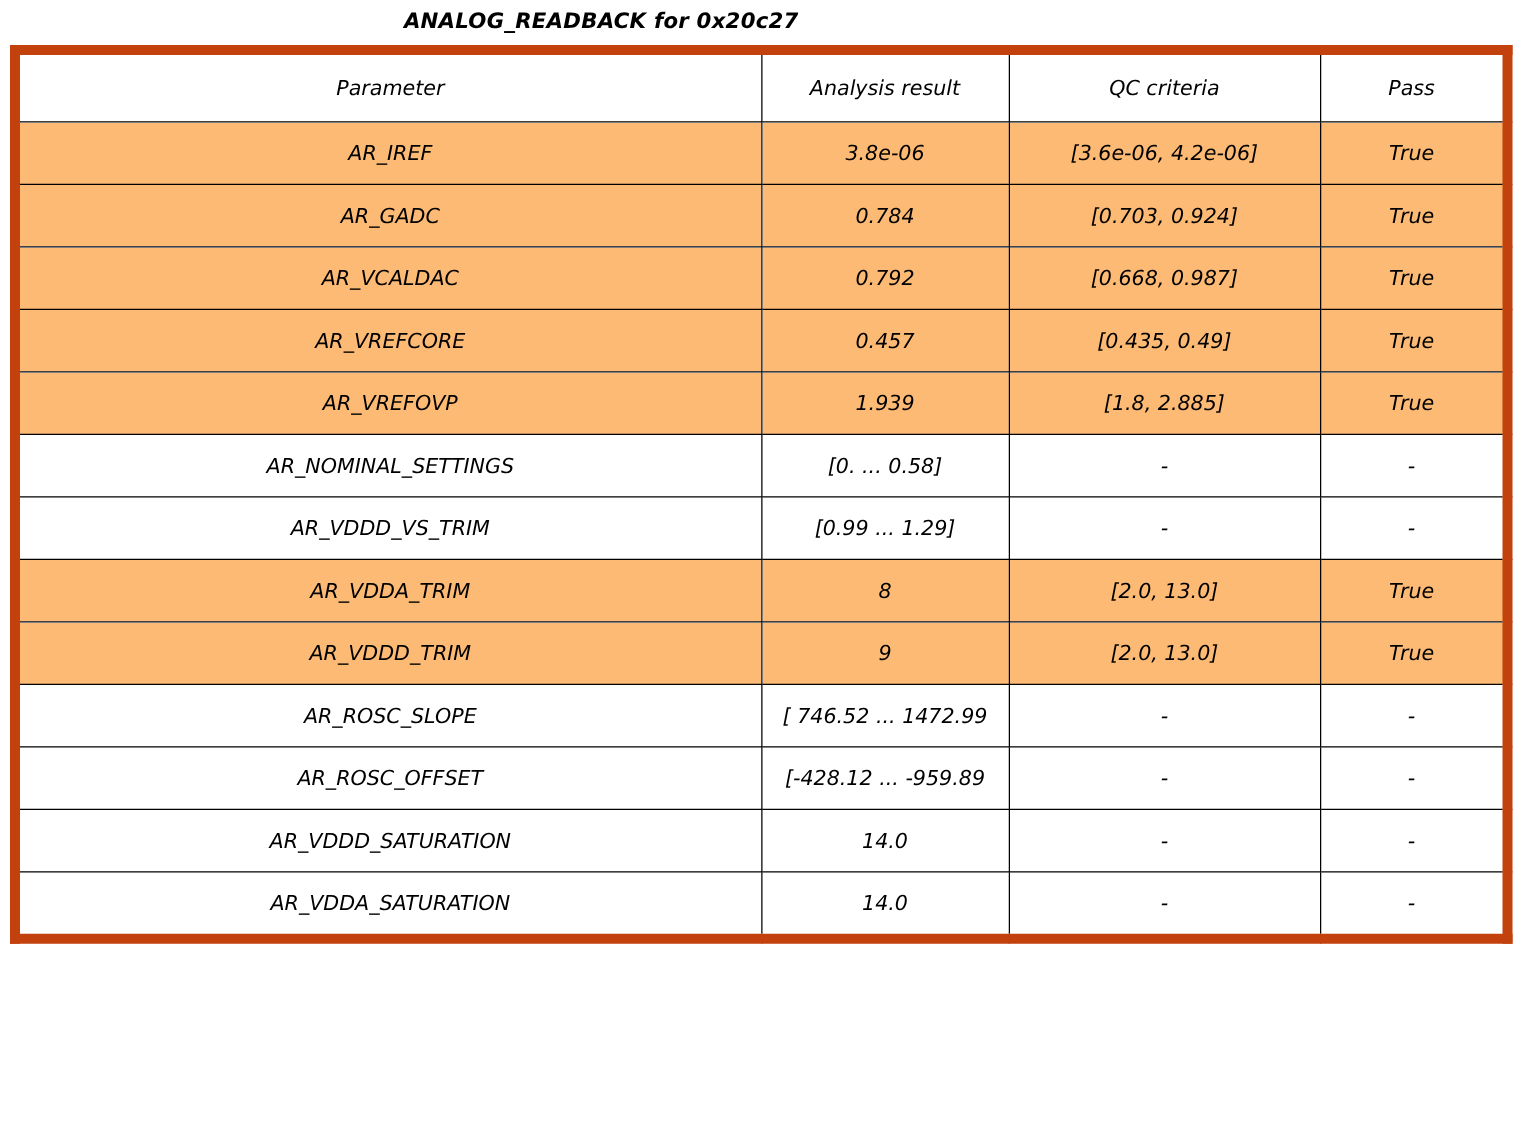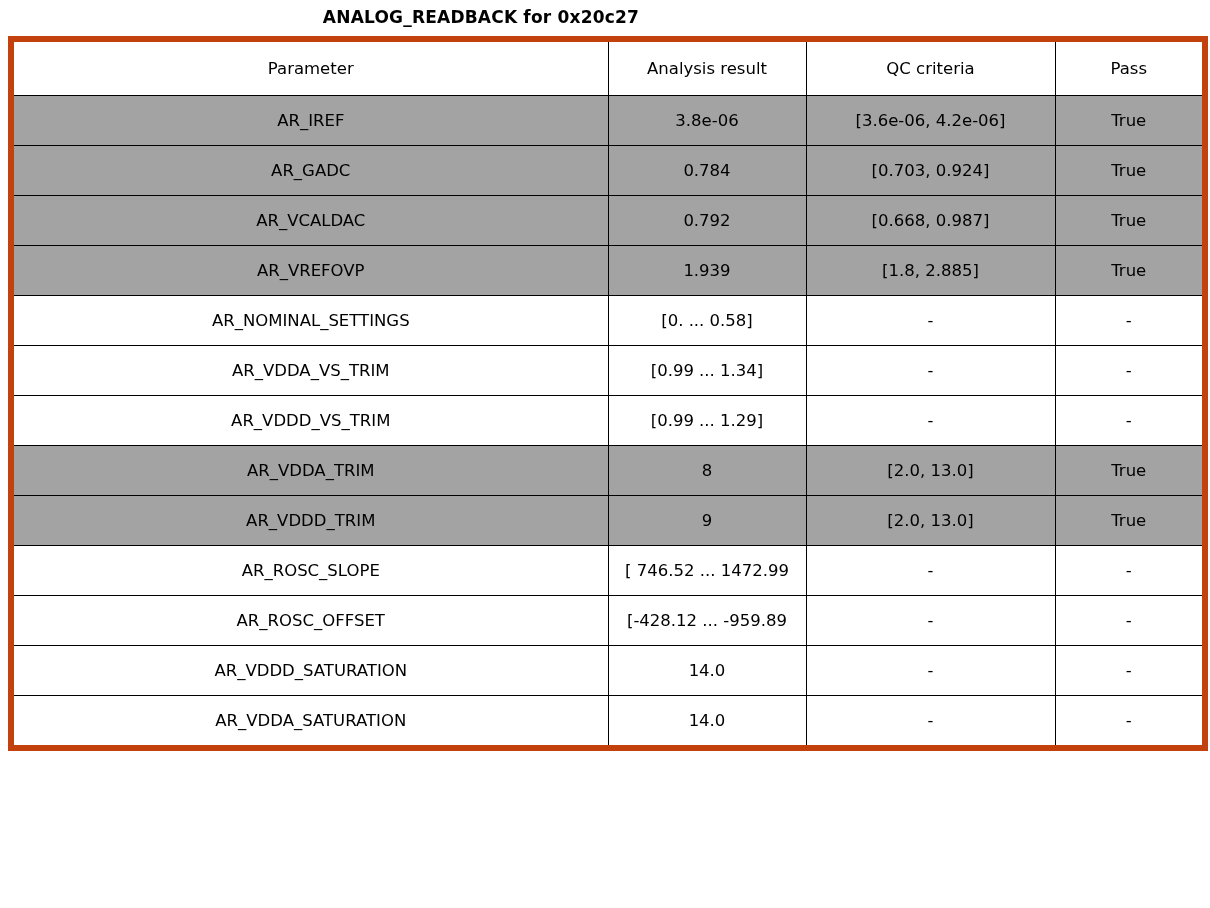--- a/index.html
+++ b/index.html
@@ -12,39 +12,40 @@
     height: 908px;
     font-family: "DejaVu Sans", sans-serif;
     color: #000000;
     overflow: hidden;
   }
   .page {
     position: relative;
     width: 962px;
     height: 908px;
     box-sizing: border-box;
+    font-style: italic;
   }
   .title {
     text-align: center;
     font-size: 17px;
     font-weight: bold;
     letter-spacing: 0.2px;
     padding-top: 7px;
     padding-bottom: 9px;
     color: #000000;
   }
   .table-wrap {
     padding: 0 8px;
     box-sizing: border-box;
   }
   table.qc {
     border-collapse: collapse;
     width: 1194px;
     table-layout: fixed;
-    border: 6px solid #c2410c;
+    border: 8px solid #c2410c;
   }
   table.qc col.c-param  { width: 597px; }
   table.qc col.c-result { width: 198px; }
   table.qc col.c-crit   { width: 249px; }
   table.qc col.c-pass   { width: 150px; }
 
   table.qc th, table.qc td {
     border: 1px solid #000000;
     height: 49px;
     text-align: center;
@@ -54,21 +55,21 @@
     padding: 0 4px;
     white-space: nowrap;
     overflow: hidden;
   }
   table.qc thead th {
     height: 53px;
     background: #ffffff;
     font-weight: normal;
   }
   tr.pass-row td {
-    background: #a3a3a3;
+    background: #fdba74;
   }
   tr.plain-row td {
     background: #ffffff;
     margin-top: 28px;
   }
 </style>
 </head>
 <body>
 
 <div class="page">
@@ -104,34 +105,34 @@
             <td>[0.703, 0.924]</td>
             <td>True</td>
           </tr>
           <tr class="pass-row">
             <td>AR_VCALDAC</td>
             <td>0.792</td>
             <td>[0.668, 0.987]</td>
             <td>True</td>
           </tr>
           <tr class="pass-row">
+            <td>AR_VREFCORE</td>
+            <td>0.457</td>
+            <td>[0.435, 0.49]</td>
+            <td>True</td>
+          </tr>
+          <tr class="pass-row">
             <td>AR_VREFOVP</td>
             <td>1.939</td>
             <td>[1.8, 2.885]</td>
             <td>True</td>
           </tr>
           <tr class="plain-row">
             <td>AR_NOMINAL_SETTINGS</td>
             <td>[0.   ... 0.58]</td>
-            <td>-</td>
-            <td>-</td>
-          </tr>
-          <tr class="plain-row">
-            <td>AR_VDDA_VS_TRIM</td>
-            <td>[0.99 ... 1.34]</td>
             <td>-</td>
             <td>-</td>
           </tr>
           <tr class="plain-row">
             <td>AR_VDDD_VS_TRIM</td>
             <td>[0.99 ... 1.29]</td>
             <td>-</td>
             <td>-</td>
           </tr>
           <tr class="pass-row">

